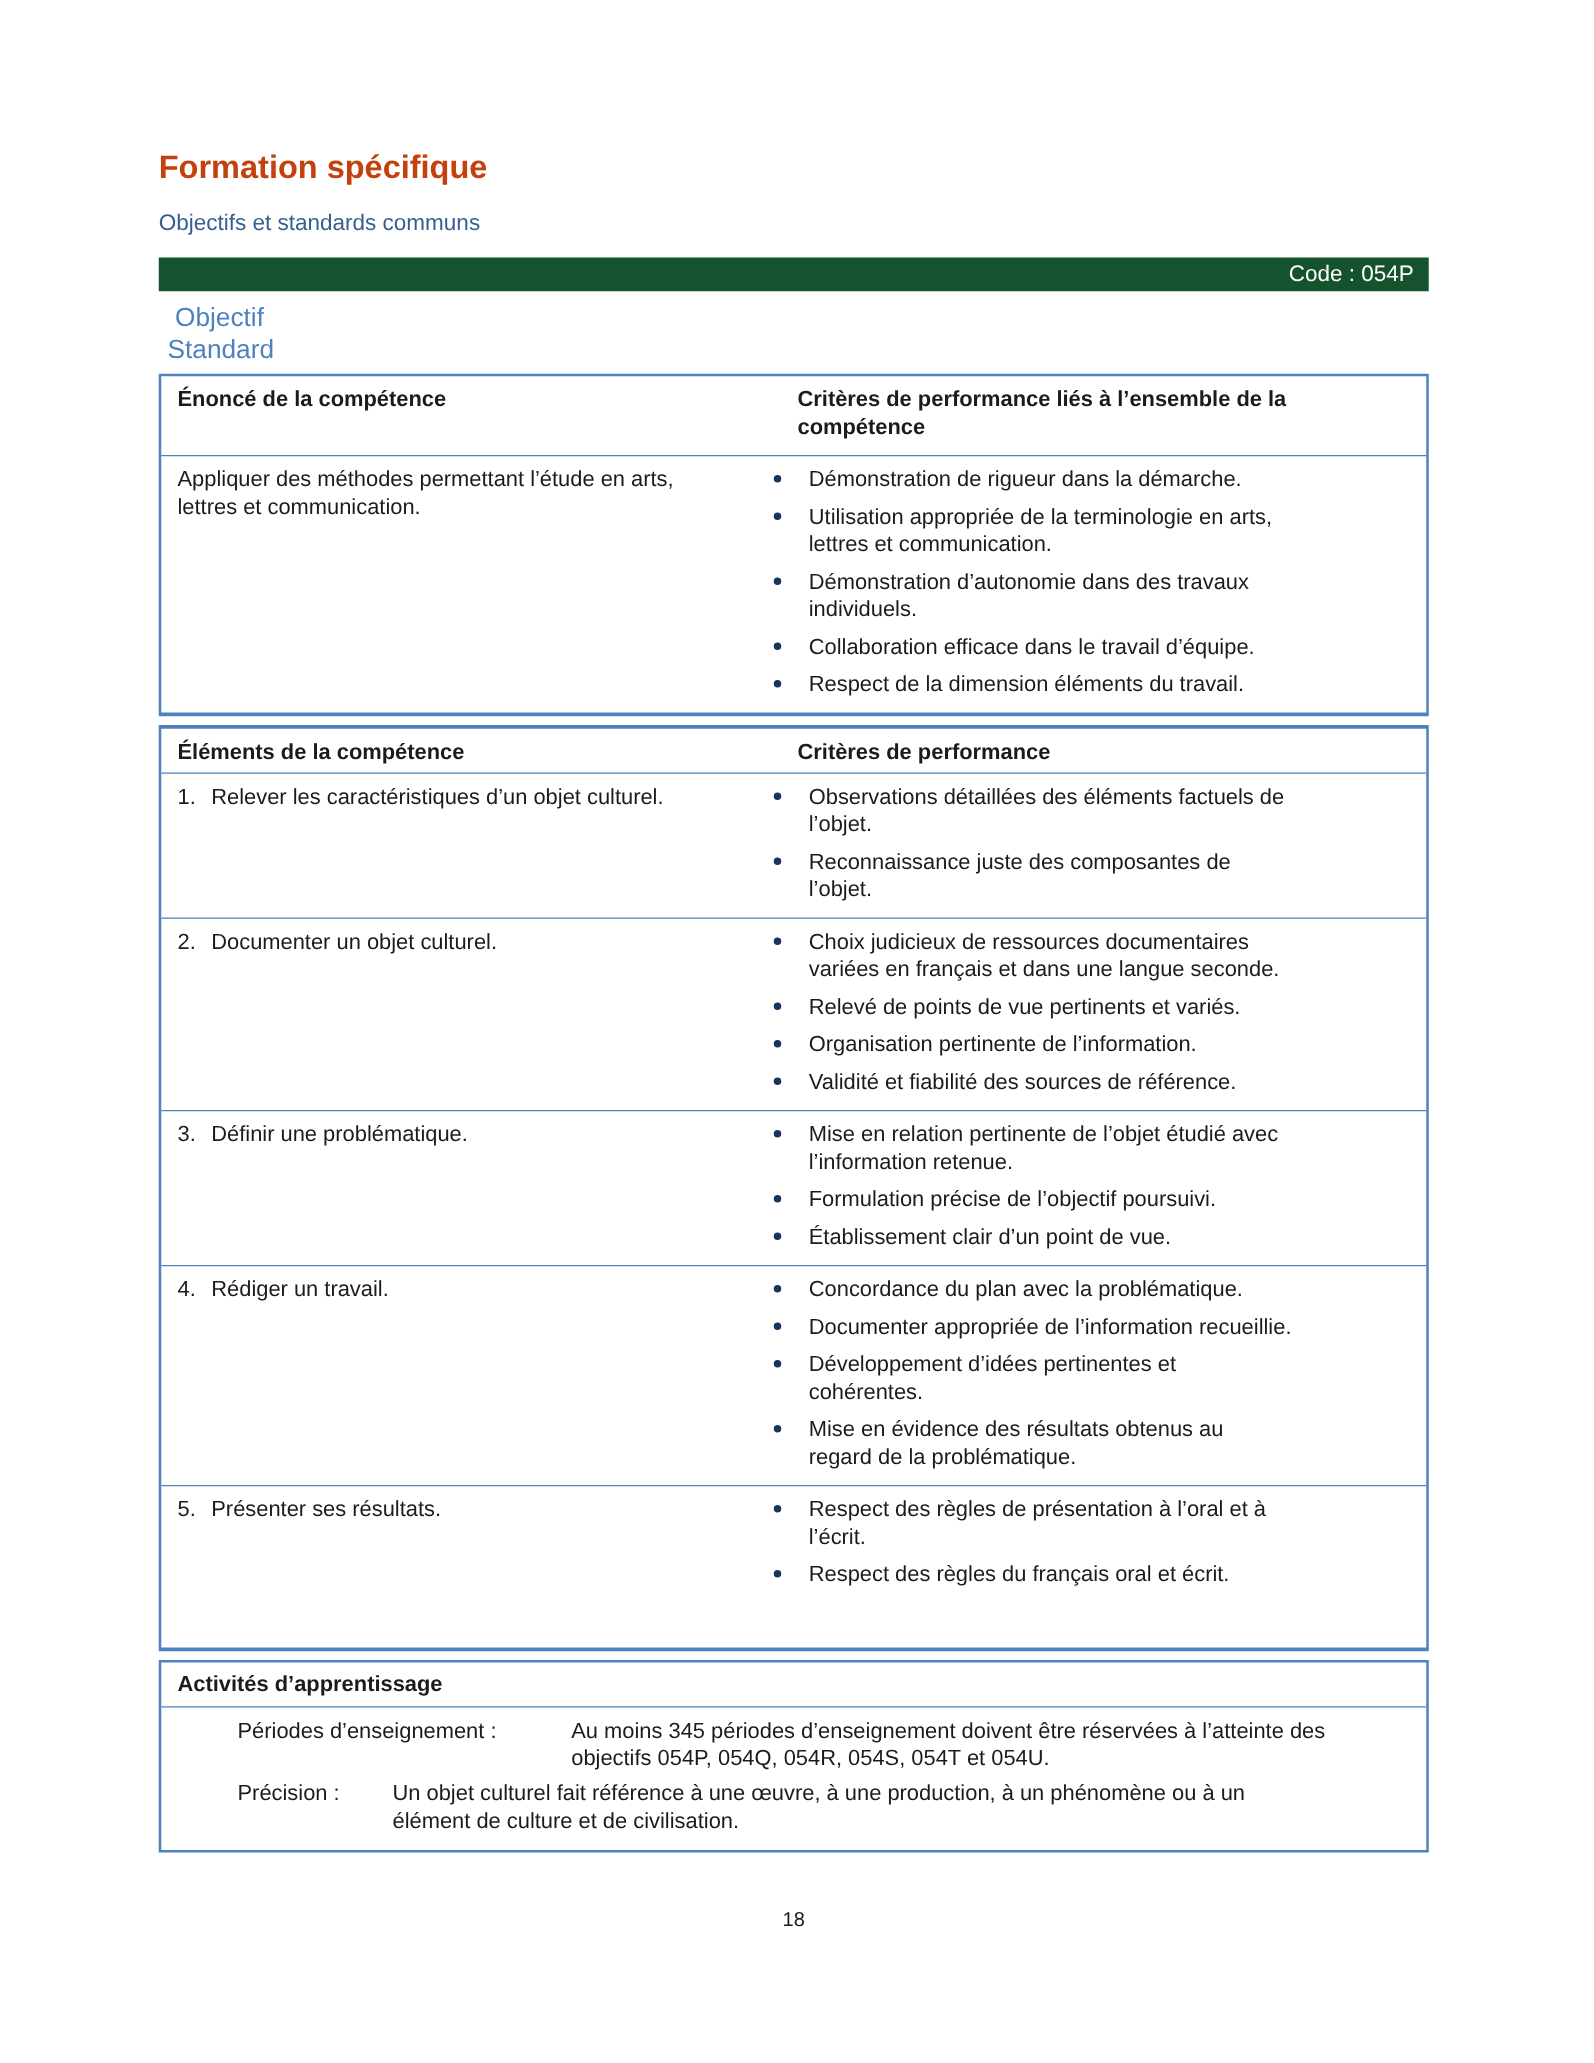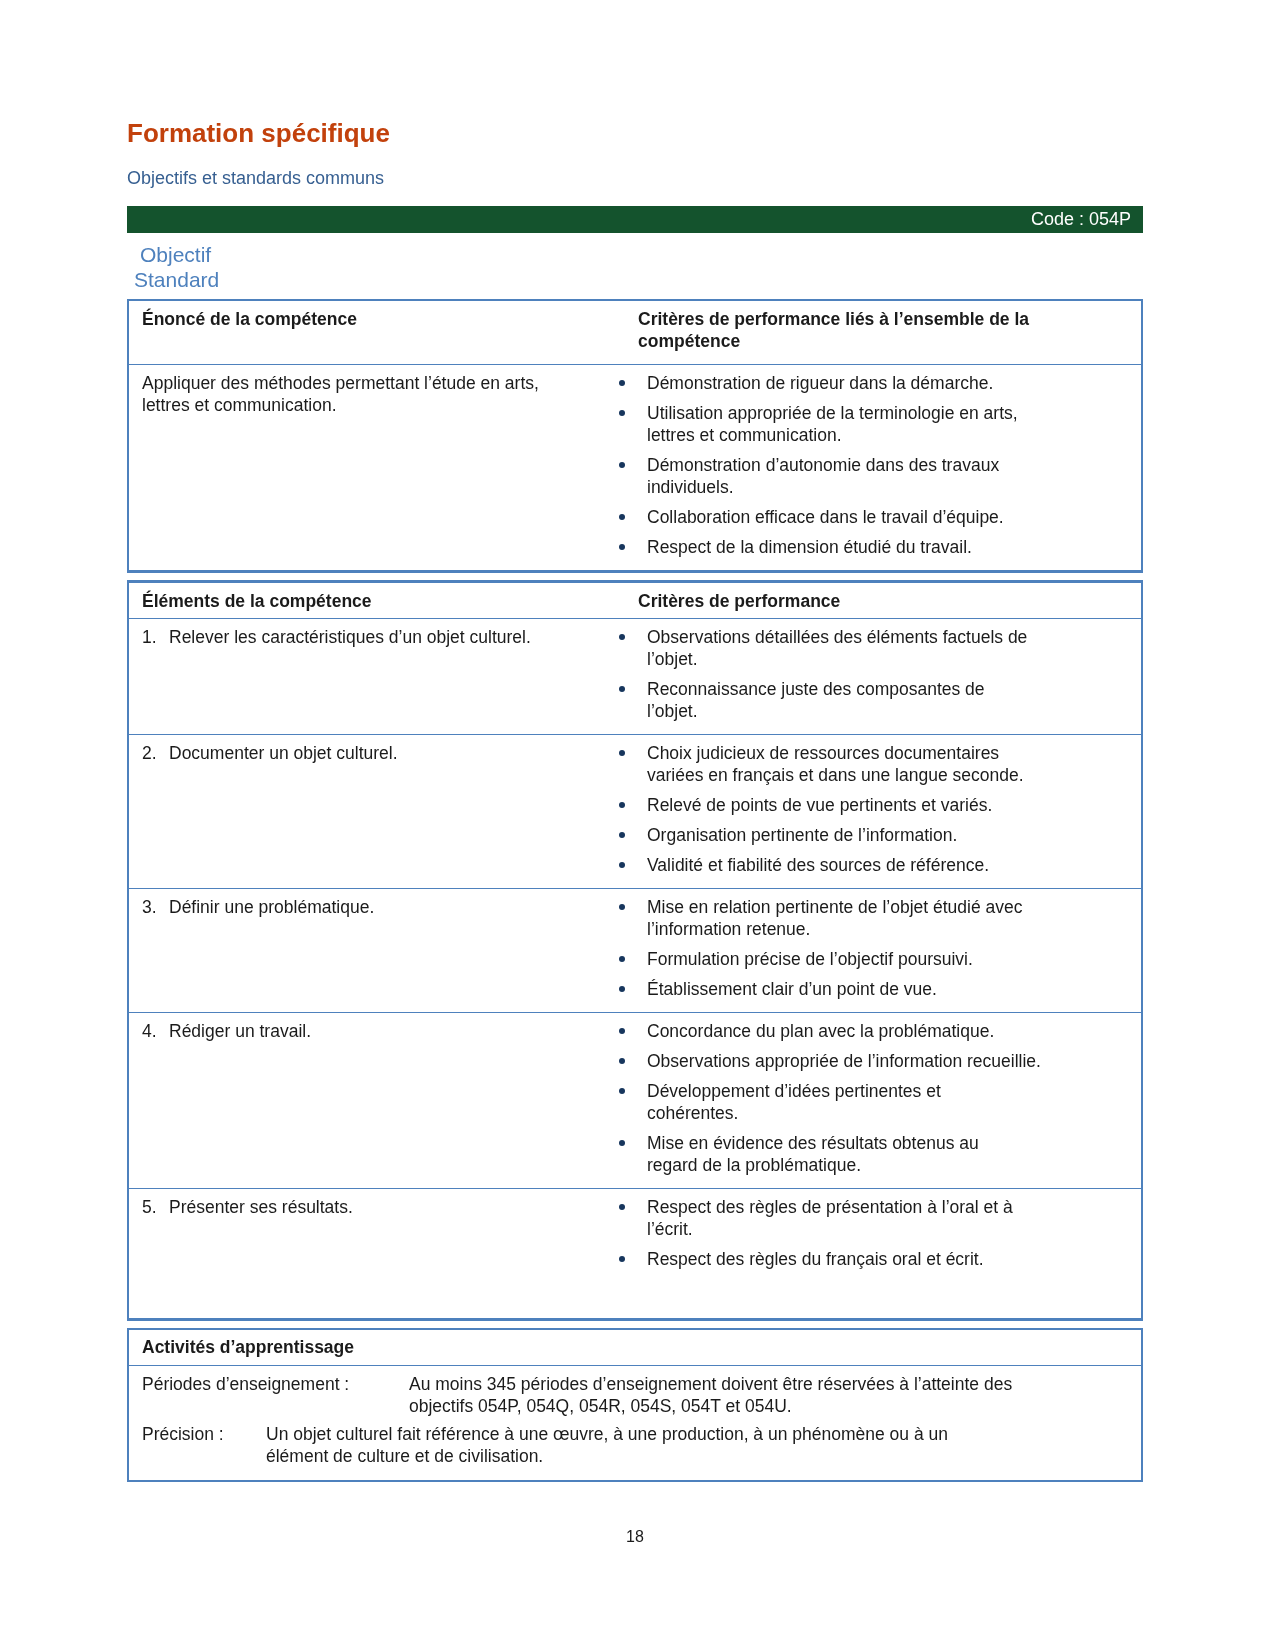--- a/index.html
+++ b/index.html
@@ -42,21 +42,21 @@
 
   ul.bullets { list-style:none; margin:0; padding:0; }
   ul.bullets li { display:flex; margin-bottom:8px; }
   ul.bullets li:last-child { margin-bottom:0; }
   .dot { flex:0 0 6px; width:6px; height:6px; border-radius:50%; background:#17365d; margin:8px 22px 0 1px; }
 
   .tall { padding-bottom:48px; }
 
   .act-hdr { font-weight:bold; padding:6px 13px 7px 13px; }
   .act-body { padding:4px 0 10px 0; }
-  .act-row { display:flex; padding:3px 12px 3px 13px; }
+  .act-row { display:flex; padding:3px 12px 3px 13px;margin-left:48px; }
   .act-label { box-sizing:border-box; }
   .w1 { flex:0 0 267px; }
   .w2 { flex:0 0 124px; }
   .act-value { flex:1; }
 
   .pageno { position:absolute; top:1528px; left:127px; width:1016px; text-align:center; font-size:16px; color:#1b1b1b; }
 </style>
 </head>
 <body>
 
@@ -98,21 +98,21 @@
               <span class="dot"></span>
               <span class="pre">Démonstration d’autonomie dans des travaux
 individuels.</span>
             </li>
           <li>
               <span class="dot"></span>
               <span class="pre">Collaboration efficace dans le travail d’équipe.</span>
             </li>
           <li>
               <span class="dot"></span>
-              <span class="pre">Respect de la dimension étudié du travail.</span>
+              <span class="pre">Respect de la dimension éléments du travail.</span>
             </li>
         </ul>
       </div>
     </div>
   </section>
 
   <section class="box box-elements">
     <div class="trow sep-b">
       <div class="cell cl hdr" style="padding-bottom:6px">Éléments de la compétence</div>
       <div class="cell cr hdr" style="padding-bottom:6px">Critères de performance</div>
@@ -205,21 +205,21 @@
           </div>
       </div>
       <div class="cell cr">
         <ul class="bullets">
           <li>
               <span class="dot"></span>
               <span class="pre">Concordance du plan avec la problématique.</span>
             </li>
           <li>
               <span class="dot"></span>
-              <span class="pre">Observations appropriée de l’information recueillie.</span>
+              <span class="pre">Documenter appropriée de l’information recueillie.</span>
             </li>
           <li>
               <span class="dot"></span>
               <span class="pre">Développement d’idées pertinentes et
 cohérentes.</span>
             </li>
           <li>
               <span class="dot"></span>
               <span class="pre">Mise en évidence des résultats obtenus au
 regard de la problématique.</span>

